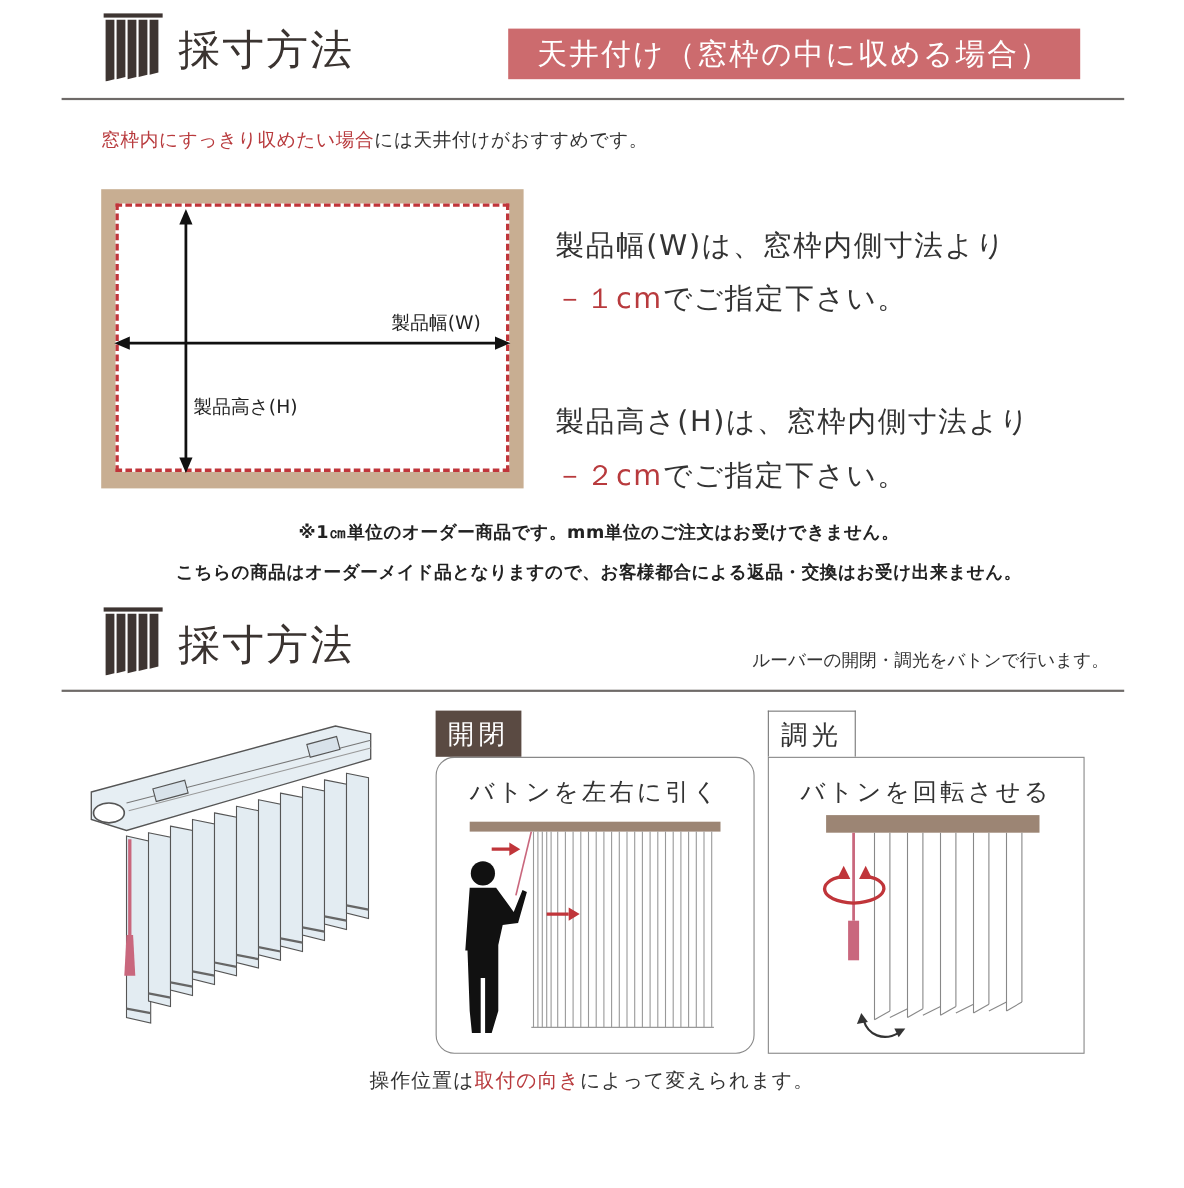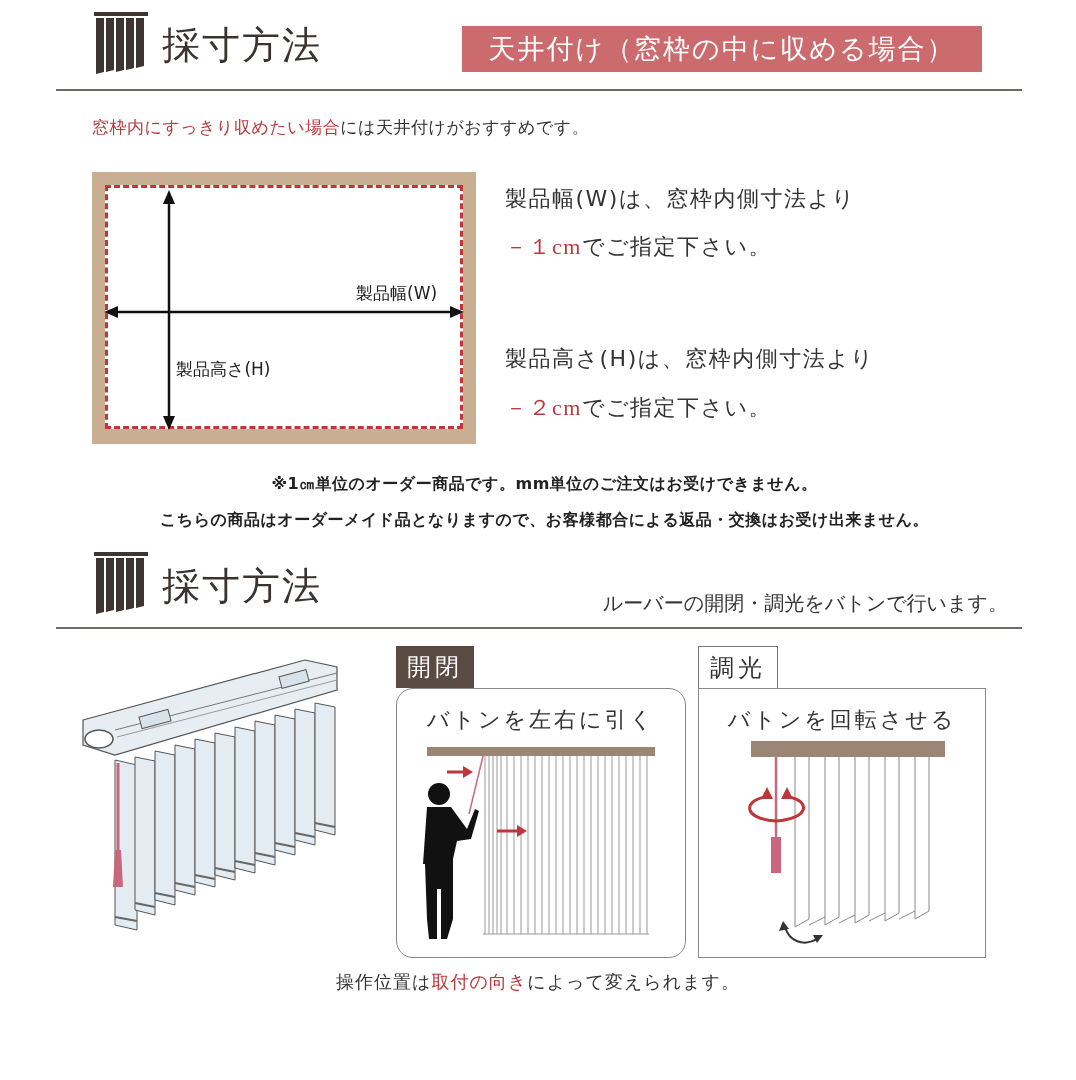--- a/index.html
+++ b/index.html
@@ -11,33 +11,33 @@
   
   .sec-icon { position: absolute; width: 54px; height: 62px; }
   .sec-title { position: absolute; font-size: 38px; color: #3a3330; letter-spacing: 2px; font-weight: normal; }
   .hr { position: absolute; left: 56px; width: 966px; height: 2px; background: #6e6a68; }
 
   .badge { position: absolute; left: 462px; top: 26px; width: 520px; height: 46px;
            background: #cc6b6e; color: #ffffff; font-size: 27px; letter-spacing: 2px;
            display: flex; align-items: center; justify-content: center; }
 
   .intro { position: absolute; left: 92px; top: 116px; font-size: 17px; color: #333; letter-spacing: 0.5px; }
-  .red { color: #b83a3d; font-family: Liberation Serif, serif; }
+  .red { color: #b83a3d; }
 
   
   .frame { position: absolute; left: 92px; top: 172px; width: 384px; height: 272px; background: #c8ae92; }
   .frame-inner { position: absolute; left: 13px; top: 13px; width: 358px; height: 244px; background: #fff;
                  border: 3px dashed #c0353a; }
 
-  .spec { position: absolute; font-size: 22px; color: #333; letter-spacing: 1.5px; }
+  .spec { position: absolute; font-size: 26px; color: #333; letter-spacing: 1.5px; margin-top: 22px; }
   .spec .red { color: #b83a3d; }
 
   .note { position: absolute; width: 1076px; left: 0; text-align: center; font-size: 16px; color: #222; letter-spacing: 0.5px; font-weight: bold; padding-left: 13px; }
 
-  .op-sub { position: absolute; right: 68px; top: 590px; font-size: 20px; color: #333; }
+  .op-sub { position: absolute; right: 68px; top: 590px; font-size: 16px; color: #333; }
 
   
   .tab { position: absolute; height: 42px; font-size: 24px; display: flex; align-items: center; justify-content: center; letter-spacing: 4px; text-align: center; }
   .tab-dark { background: #5a4a42; color: #fff; }
   .tab-light { background: #fff; color: #333; border: 1.5px solid #777; border-bottom: none; }
   .panel { position: absolute; border: 1.5px solid #888; background: #fff; }
   .panel-title { position: absolute; width: 100%; text-align: center; font-size: 22px; color: #333; letter-spacing: 3px; }
 
   .footer-note { position: absolute; left: 0; width: 1076px; top: 970px; text-align: center; font-size: 18px; color: #333; letter-spacing: 1px; }
 </style>

